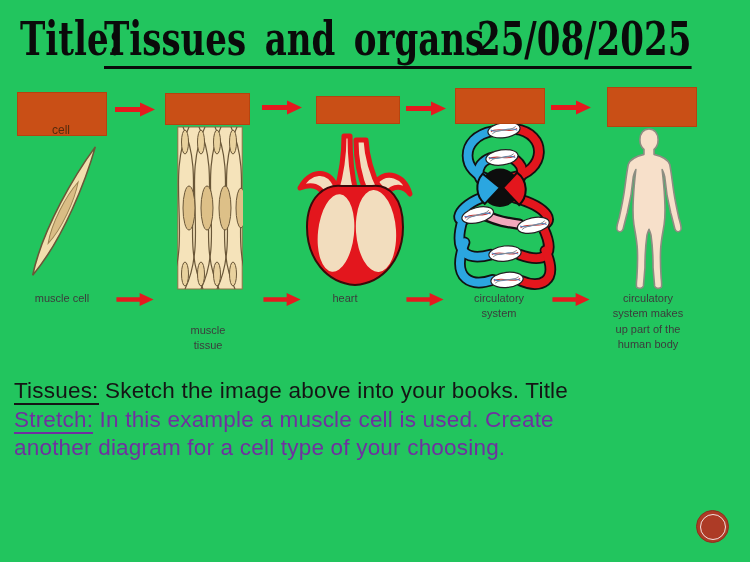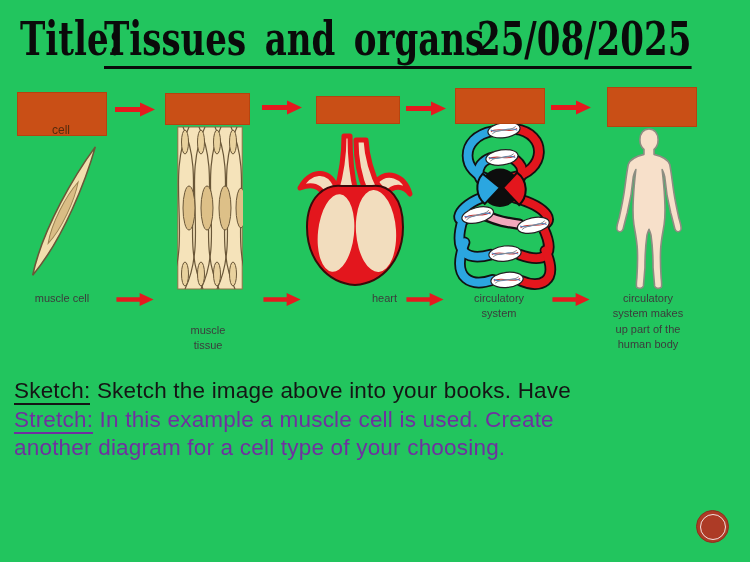--- a/index.html
+++ b/index.html
@@ -35,21 +35,21 @@
   #fig-tissue{left:177px;top:126px;}
   #fig-heart{left:292px;top:130px;}
   #fig-circ{left:448px;top:121px;}
   #fig-body{left:606px;top:126px;}
 
   
   .slabel{position:absolute;top:291px;font-size:11px;line-height:1.4;color:#3c3c3c;
           text-align:center;white-space:pre-line;}
   #lab1{left:10px;width:104px;}
   #lab2{left:156px;width:104px;margin-top:32px;}
-  #lab3{left:293px;width:104px;text-align:right;}
+  #lab3{left:293px;width:104px;}
   #lab4{left:447px;width:104px;}
   #lab5{left:586px;width:124px;}
 
   
   .tasks{position:absolute;left:14px;top:377px;width:724px;font-size:22.5px;
          line-height:1.27;letter-spacing:0.2px;}
   .starter{color:#151515;margin:0;}
   .stretch{color:#7030a0;margin:0 0 0 0;}
   .lead{border-bottom:2px solid currentColor;}
 
@@ -235,21 +235,21 @@
       <use href="#rarrow"></use>
     </svg>
   <svg class="arr-s" style="left:406px;top:293px">
       <use href="#rarrow"></use>
     </svg>
   <svg class="arr-s" style="left:552px;top:293px">
       <use href="#rarrow"></use>
     </svg>
 
   <div class="tasks">
-    <p class="starter"><span class="lead">Sketch:</span><span> Sketch the image above into your books. Have</span><br>
+    <p class="starter"><span class="lead">Tissues:</span><span> Sketch the image above into your books. Title</span><br>
     </p>
     <p class="stretch"><span class="lead">Stretch:</span><span> In this example a muscle cell is used. Create</span><br>
       <span>another diagram for a cell type of your choosing.</span>
     </p>
   </div>
 
   <div class="logo"></div>
 
 </div>
 

